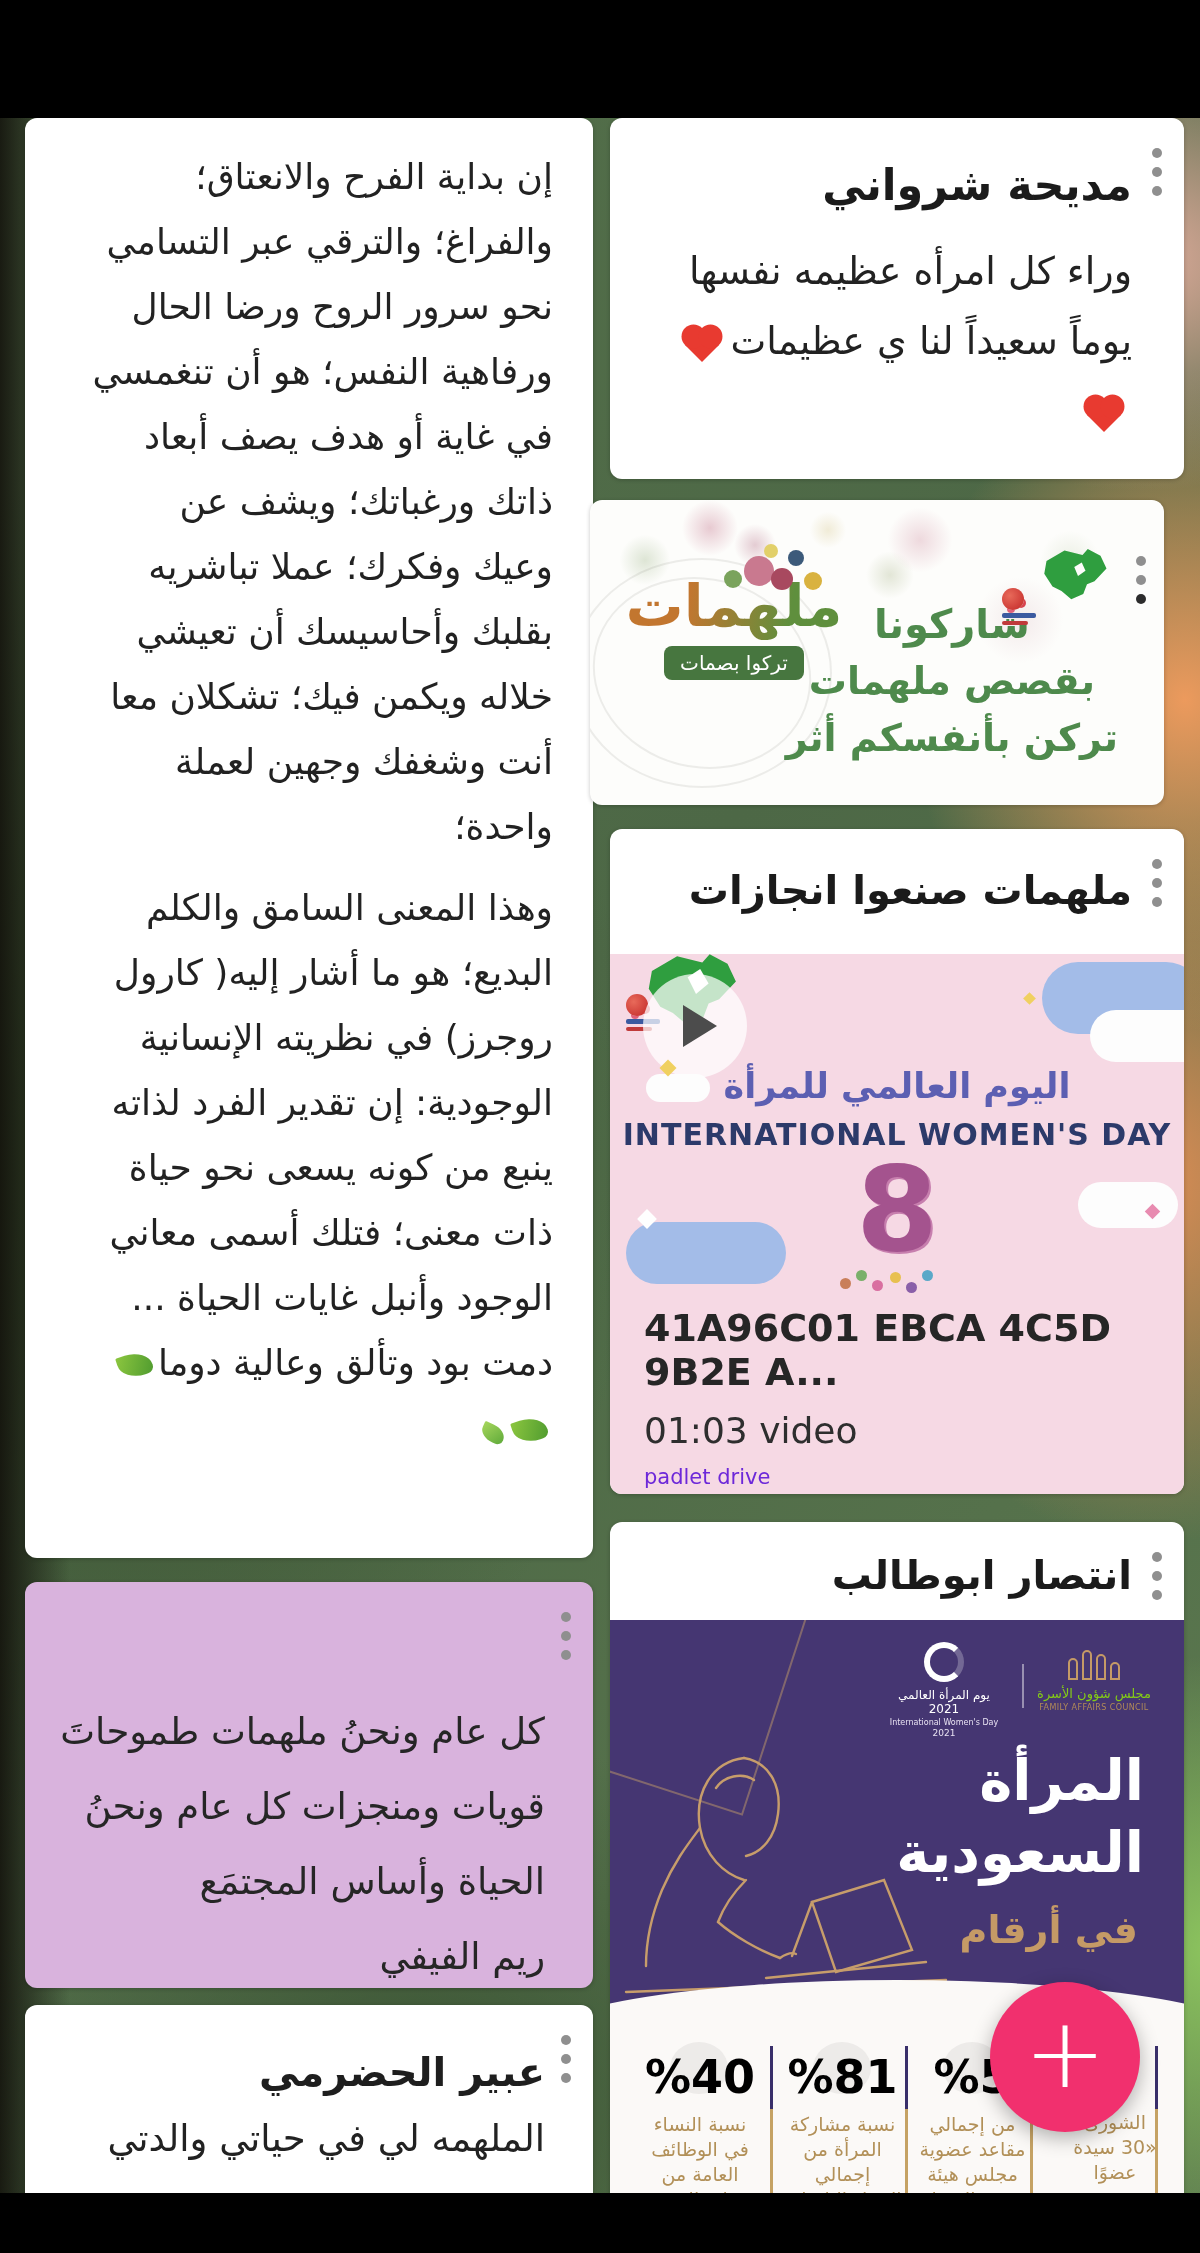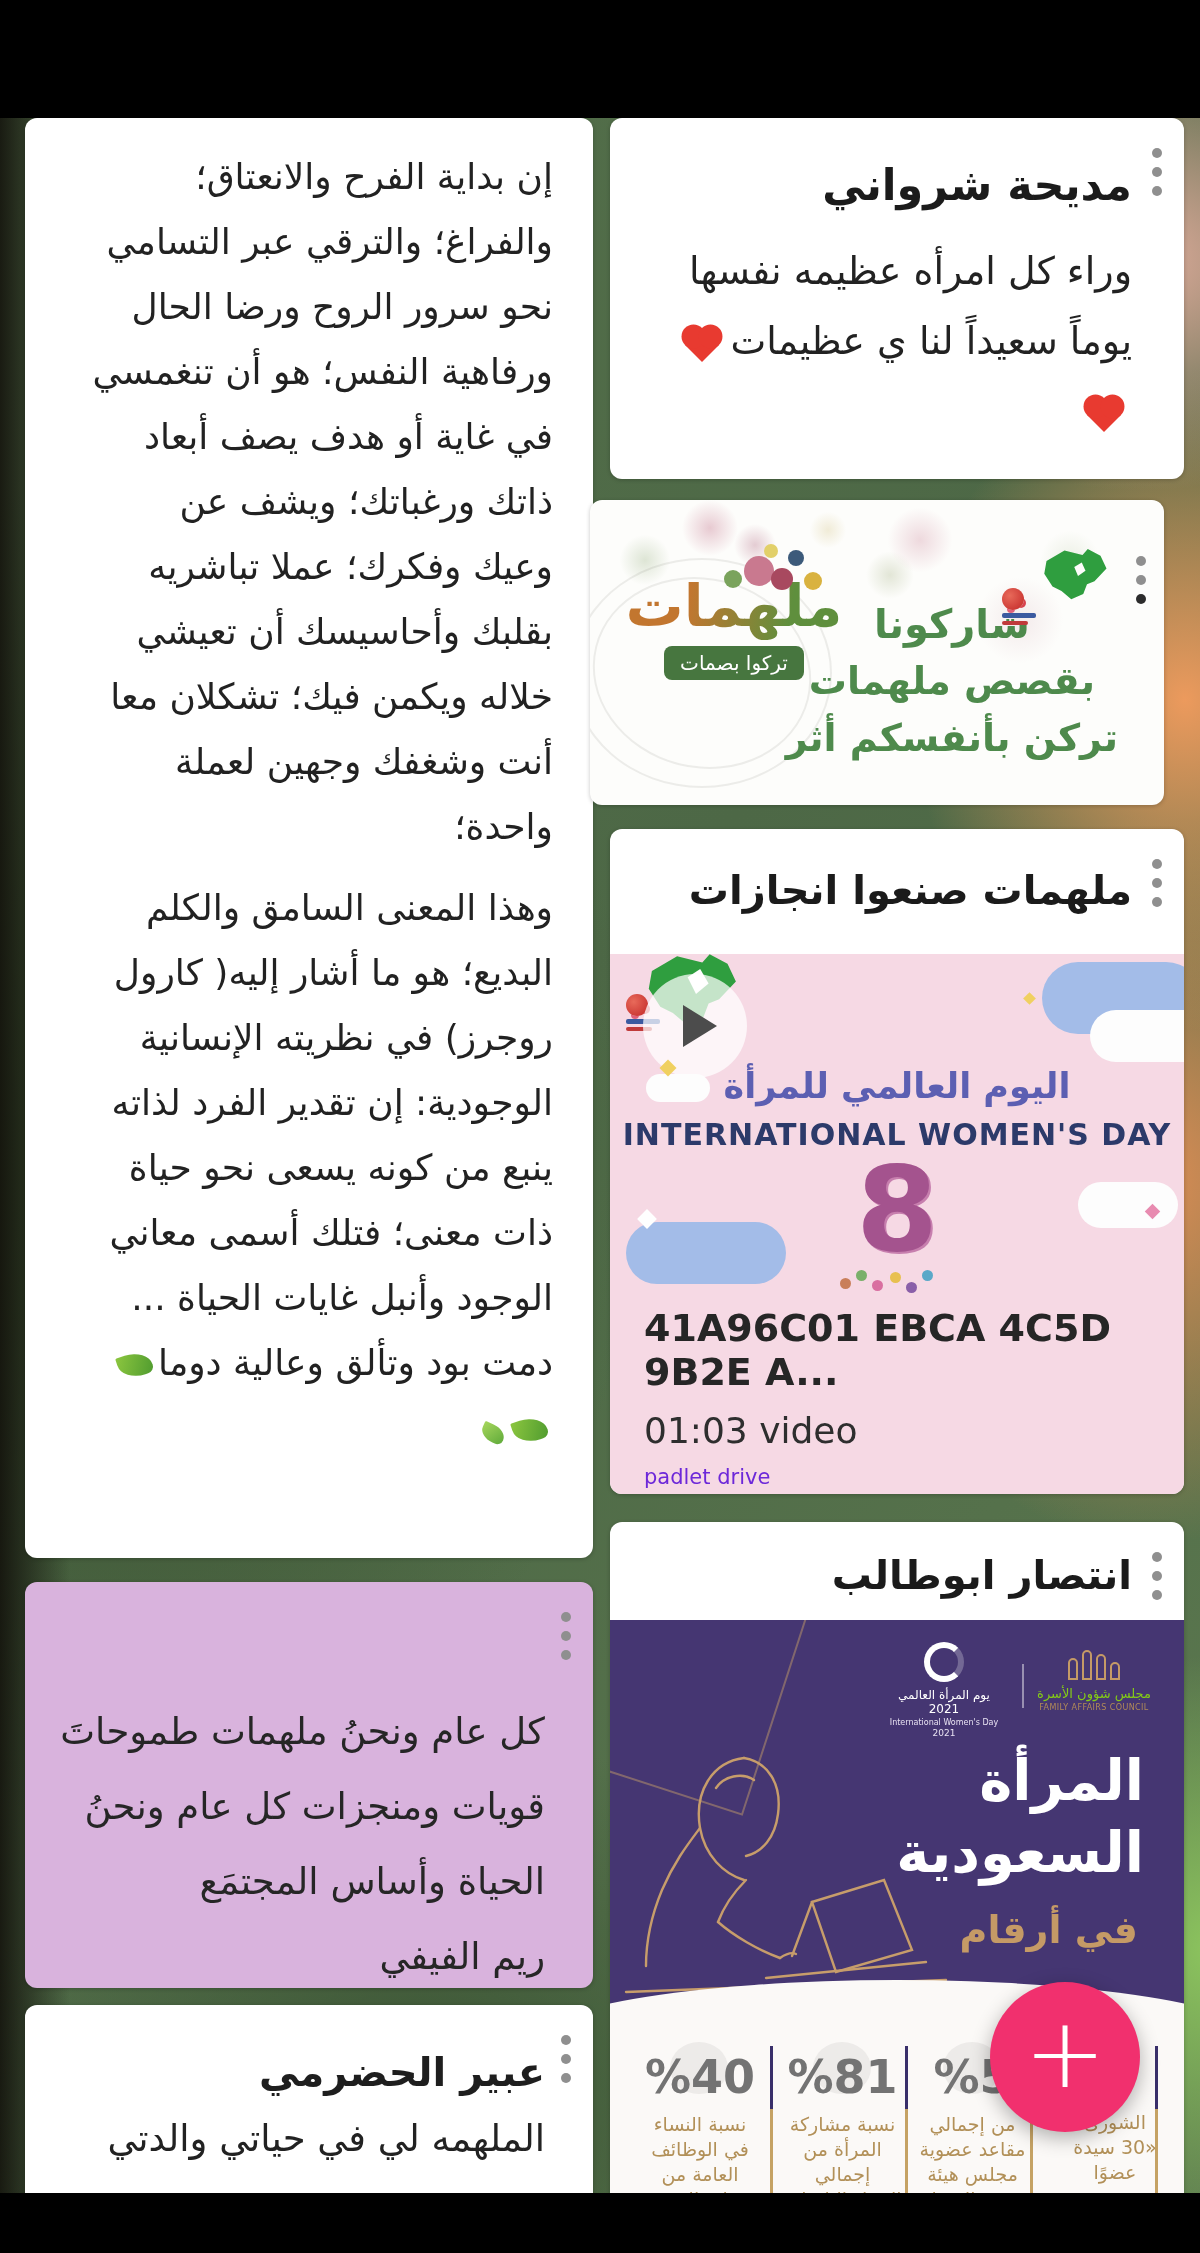--- a/index.html
+++ b/index.html
@@ -130,21 +130,21 @@
   .logo-left{position:absolute;right:180px;top:22px;width:120px;text-align:center;}
   .logo-left .ring{margin:0 auto;width:40px;height:40px;border:6px solid #fff;border-radius:50%;border-right-color:rgba(255,255,255,.25);}
   .logo-left .t1{color:#fff;font-size:12px;margin-top:6px;direction:rtl;}
   .logo-left .t2{color:#e8e2f2;font-size:8px;margin-top:2px;}
   .logo-left .t3{color:#e8e2f2;font-size:9px;margin-top:1px;}
   .womansvg{position:absolute;left:6px;top:120px;}
   .wave{position:absolute;left:-15%;bottom:-70px;width:130%;height:130px;background:#fbf9f7;border-radius:50% 50% 0 0;}
   .stats{position:absolute;left:0;top:518px;width:574px;height:213px;background:#fbf9f7;}
   .stat{position:absolute;text-align:center;direction:rtl;}
   .stat .bubble{position:absolute;left:50%;margin-left:-30px;top:-8px;width:58px;height:52px;border-radius:50%;background:#edebe9;}
-  .stat .num{position:relative;font-size:46px;font-weight:700;color:#737373;direction:ltr;}
+  .stat .num{position:relative;font-size:46px;font-weight:700;color:#000000;direction:ltr;}
   .stat .lines{position:relative;margin-top:8px;font-size:19px;line-height:25px;color:#b29058;}
   .sdiv{position:absolute;top:6px;width:3px;height:150px;background:linear-gradient(#392f6a 0 42%, #c5a264 42% 100%);}
   .bubble2{position:absolute;width:58px;height:40px;border-radius:50%;background:#edebe9;top:182px;}
 
   
   .fab{position:absolute;left:990px;top:1982px;width:150px;height:150px;border-radius:50%;
     background:#f1306e;box-shadow:0 6px 20px rgba(0,0,0,.30);display:flex;align-items:center;justify-content:center;z-index:50;cursor:pointer;}
   .fab span{color:#fff;font-size:98px;font-weight:200;line-height:1;margin-top:-8px;}
 </style>
 </head>

